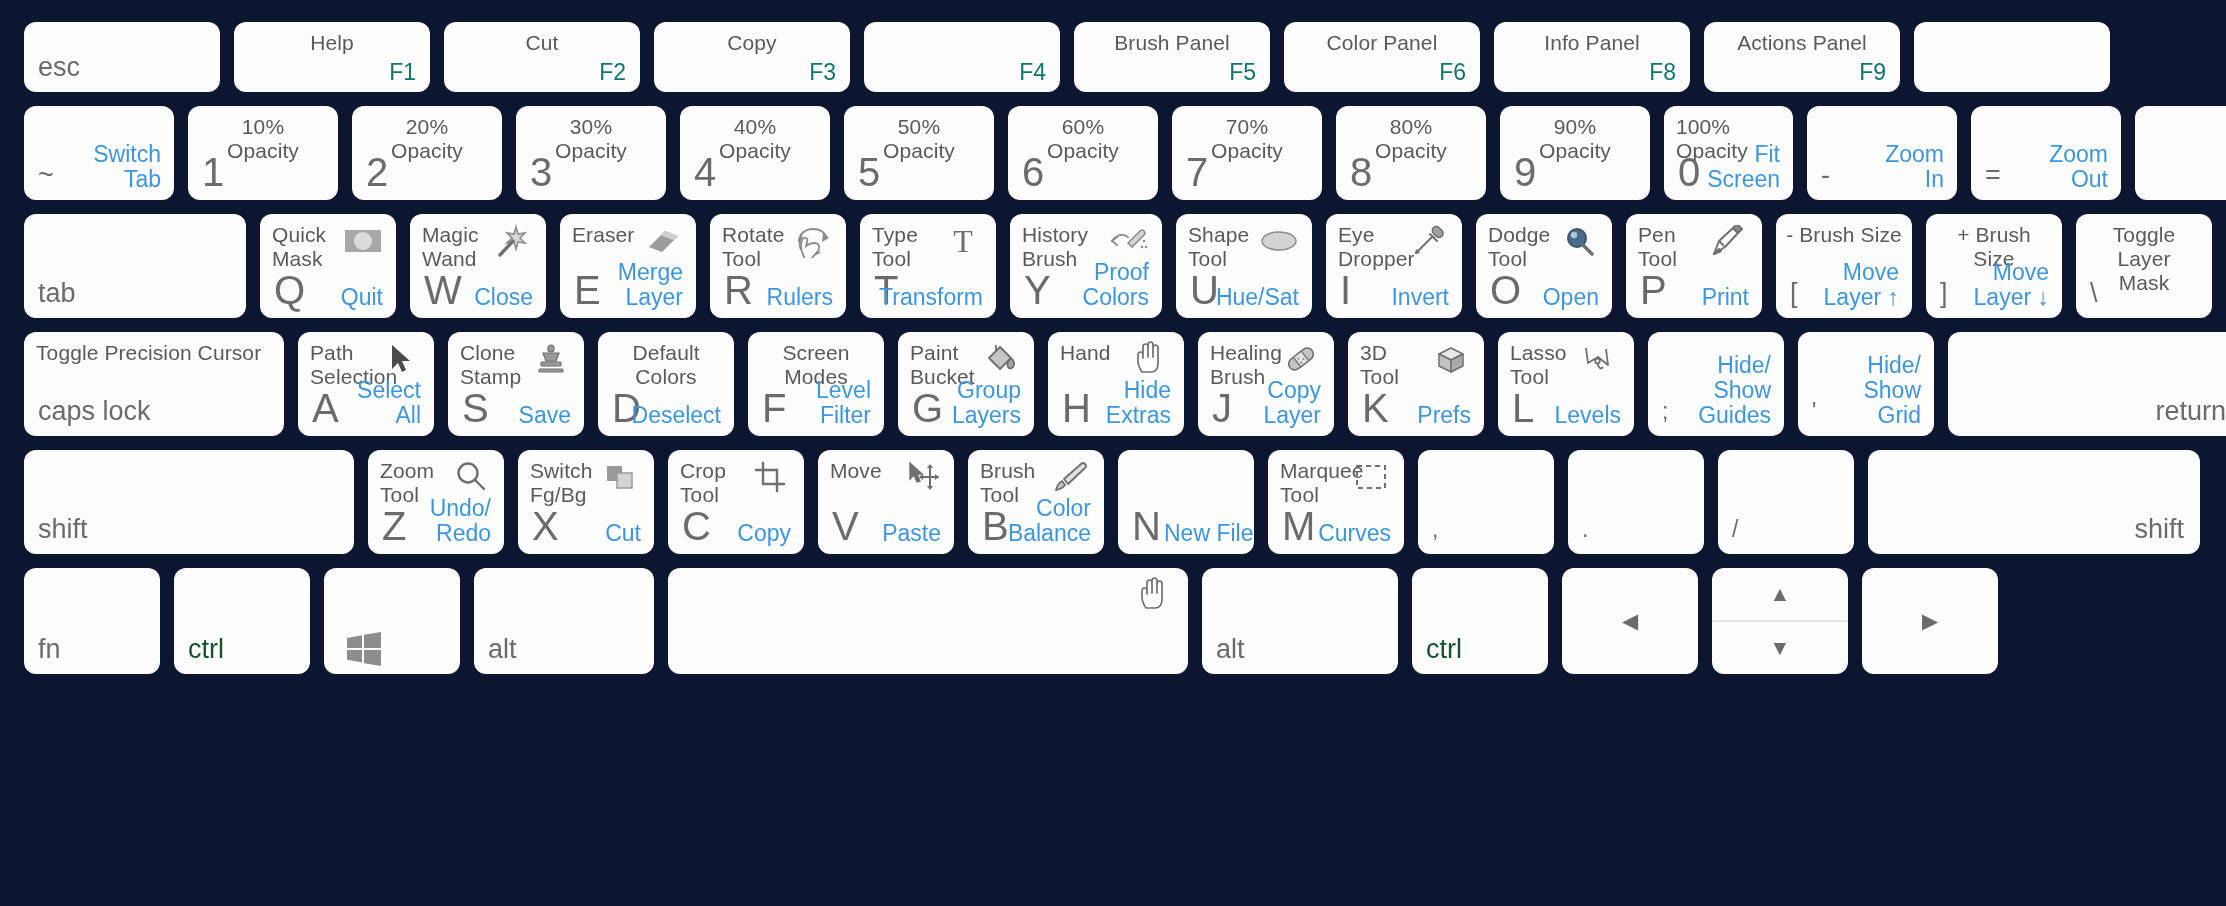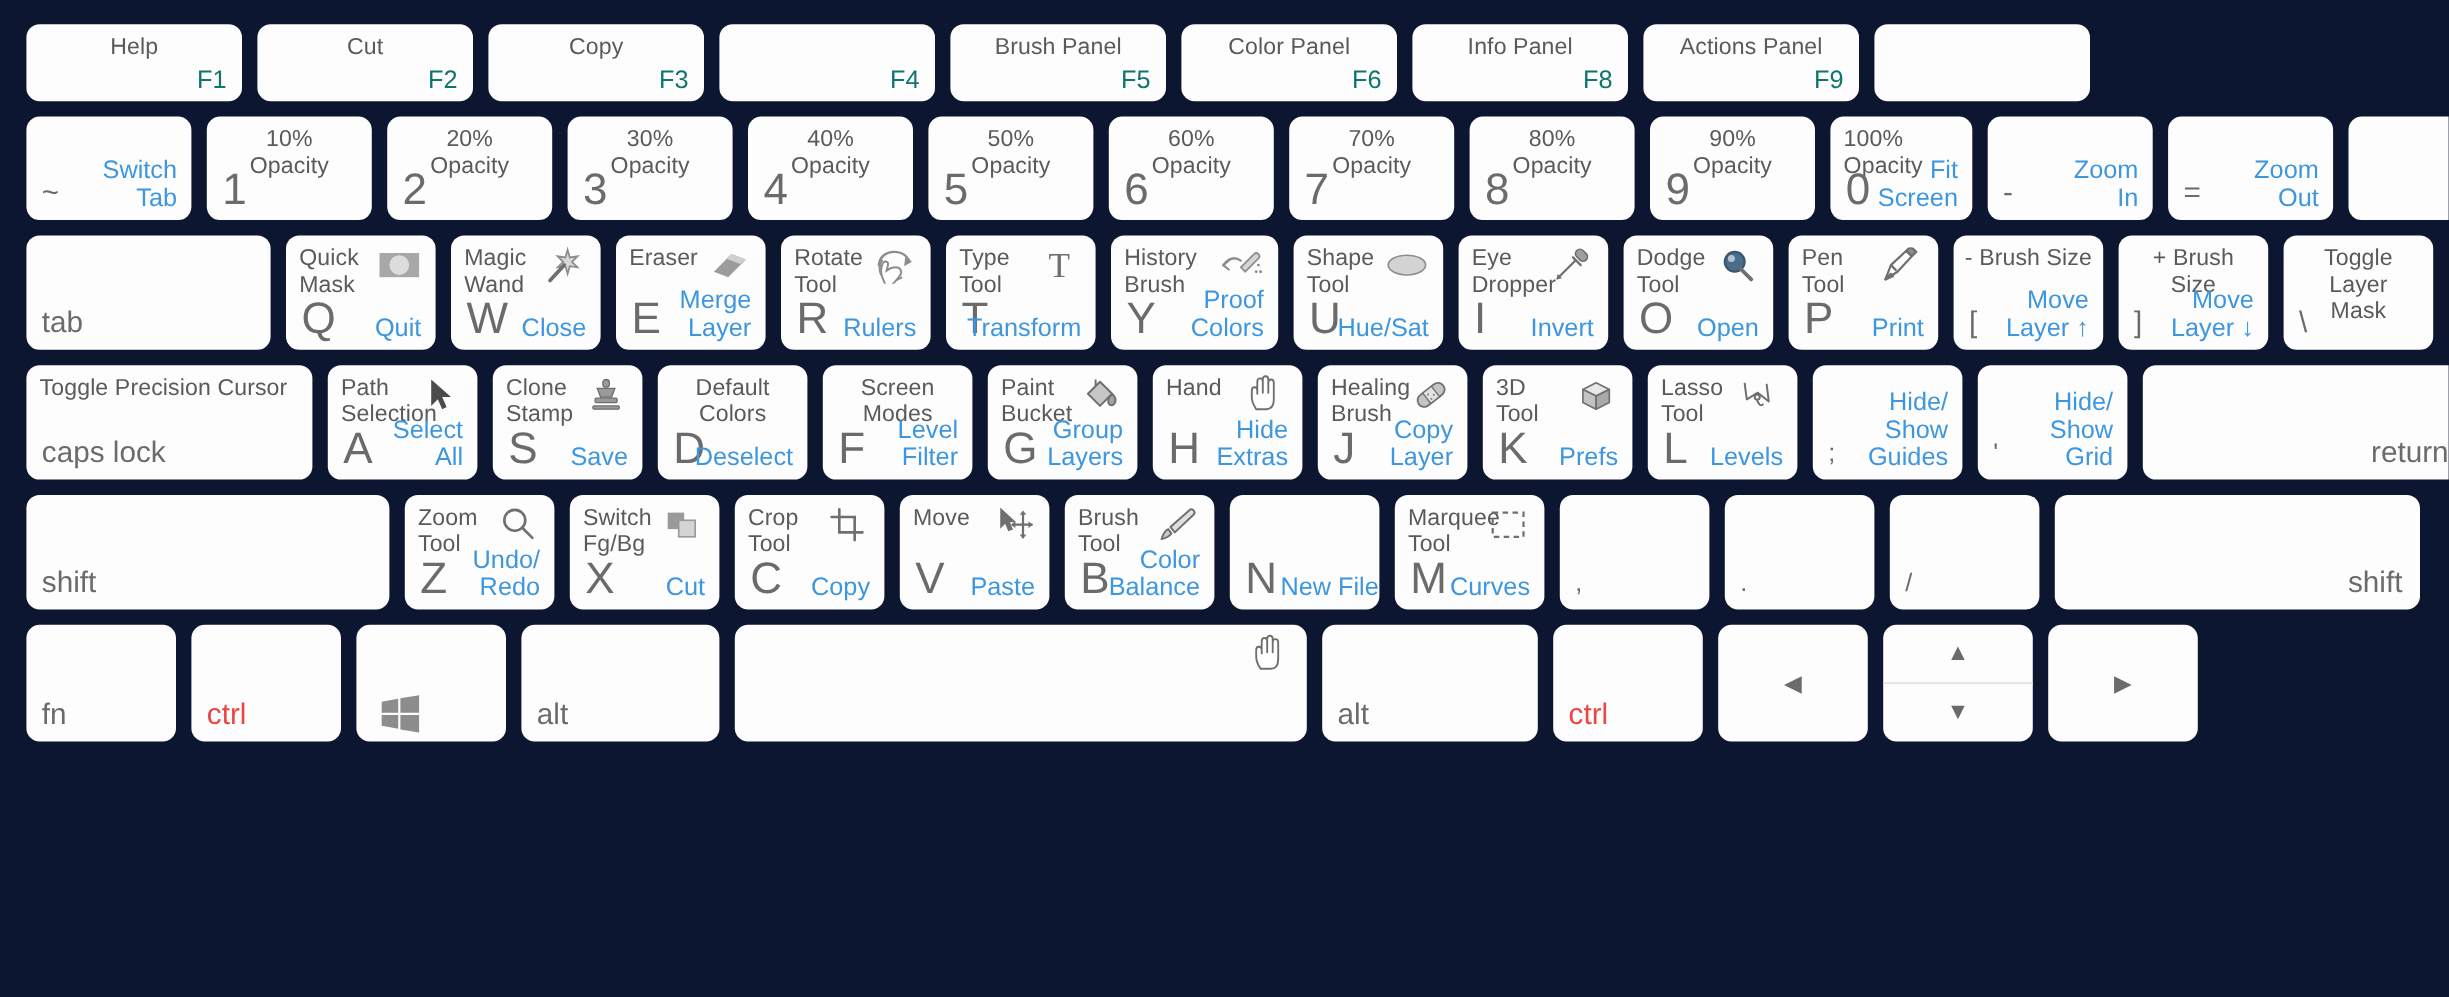--- a/index.html
+++ b/index.html
@@ -54,21 +54,21 @@
     position:absolute;
     left:14px;bottom:6px;
     font-size:40px;
     line-height:44px;
     color:#6b6b6b;
     font-weight:400;
   }
   .k-char.sm{font-size:27px;line-height:30px;bottom:10px;}
   .k-char.xs{font-size:23px;line-height:26px;bottom:12px;}
   .k-char.r{left:auto;right:16px;}
-  .k-char.blue{color:#ef4444;}
+  .k-char.blue{color:#14532d;}
 
   .k-sub{
     position:absolute;
     right:13px;bottom:8px;
     font-size:23px;
     line-height:25px;
     color:#3d96de;
     text-align:right;
   }
 
@@ -100,20 +100,23 @@
     width:100%;height:100%;color:#6b6b6b;font-size:21px;}
   .key.arrowkey{height:56px;align-self:flex-end;}
   .key.updown{height:106px;}
   .arrowcluster{display:flex;align-items:flex-end;gap:14px;}
 </style>
 </head>
 <body>
 
 <div id="keyboard">
     <div class="row r-fn">
+      <div class="key" style="width: 196px;">
+        <div class="k-char sm">esc</div>
+      </div>
       <div class="key" style="width: 196px;">
         <div class="k-top center">Help</div>
         <div class="k-fkey">F1</div>
       </div>
       <div class="key" style="width: 196px;">
         <div class="k-top center">Cut</div>
         <div class="k-fkey">F2</div>
       </div>
       <div class="key" style="width: 196px;">
         <div class="k-top center">Copy</div>

